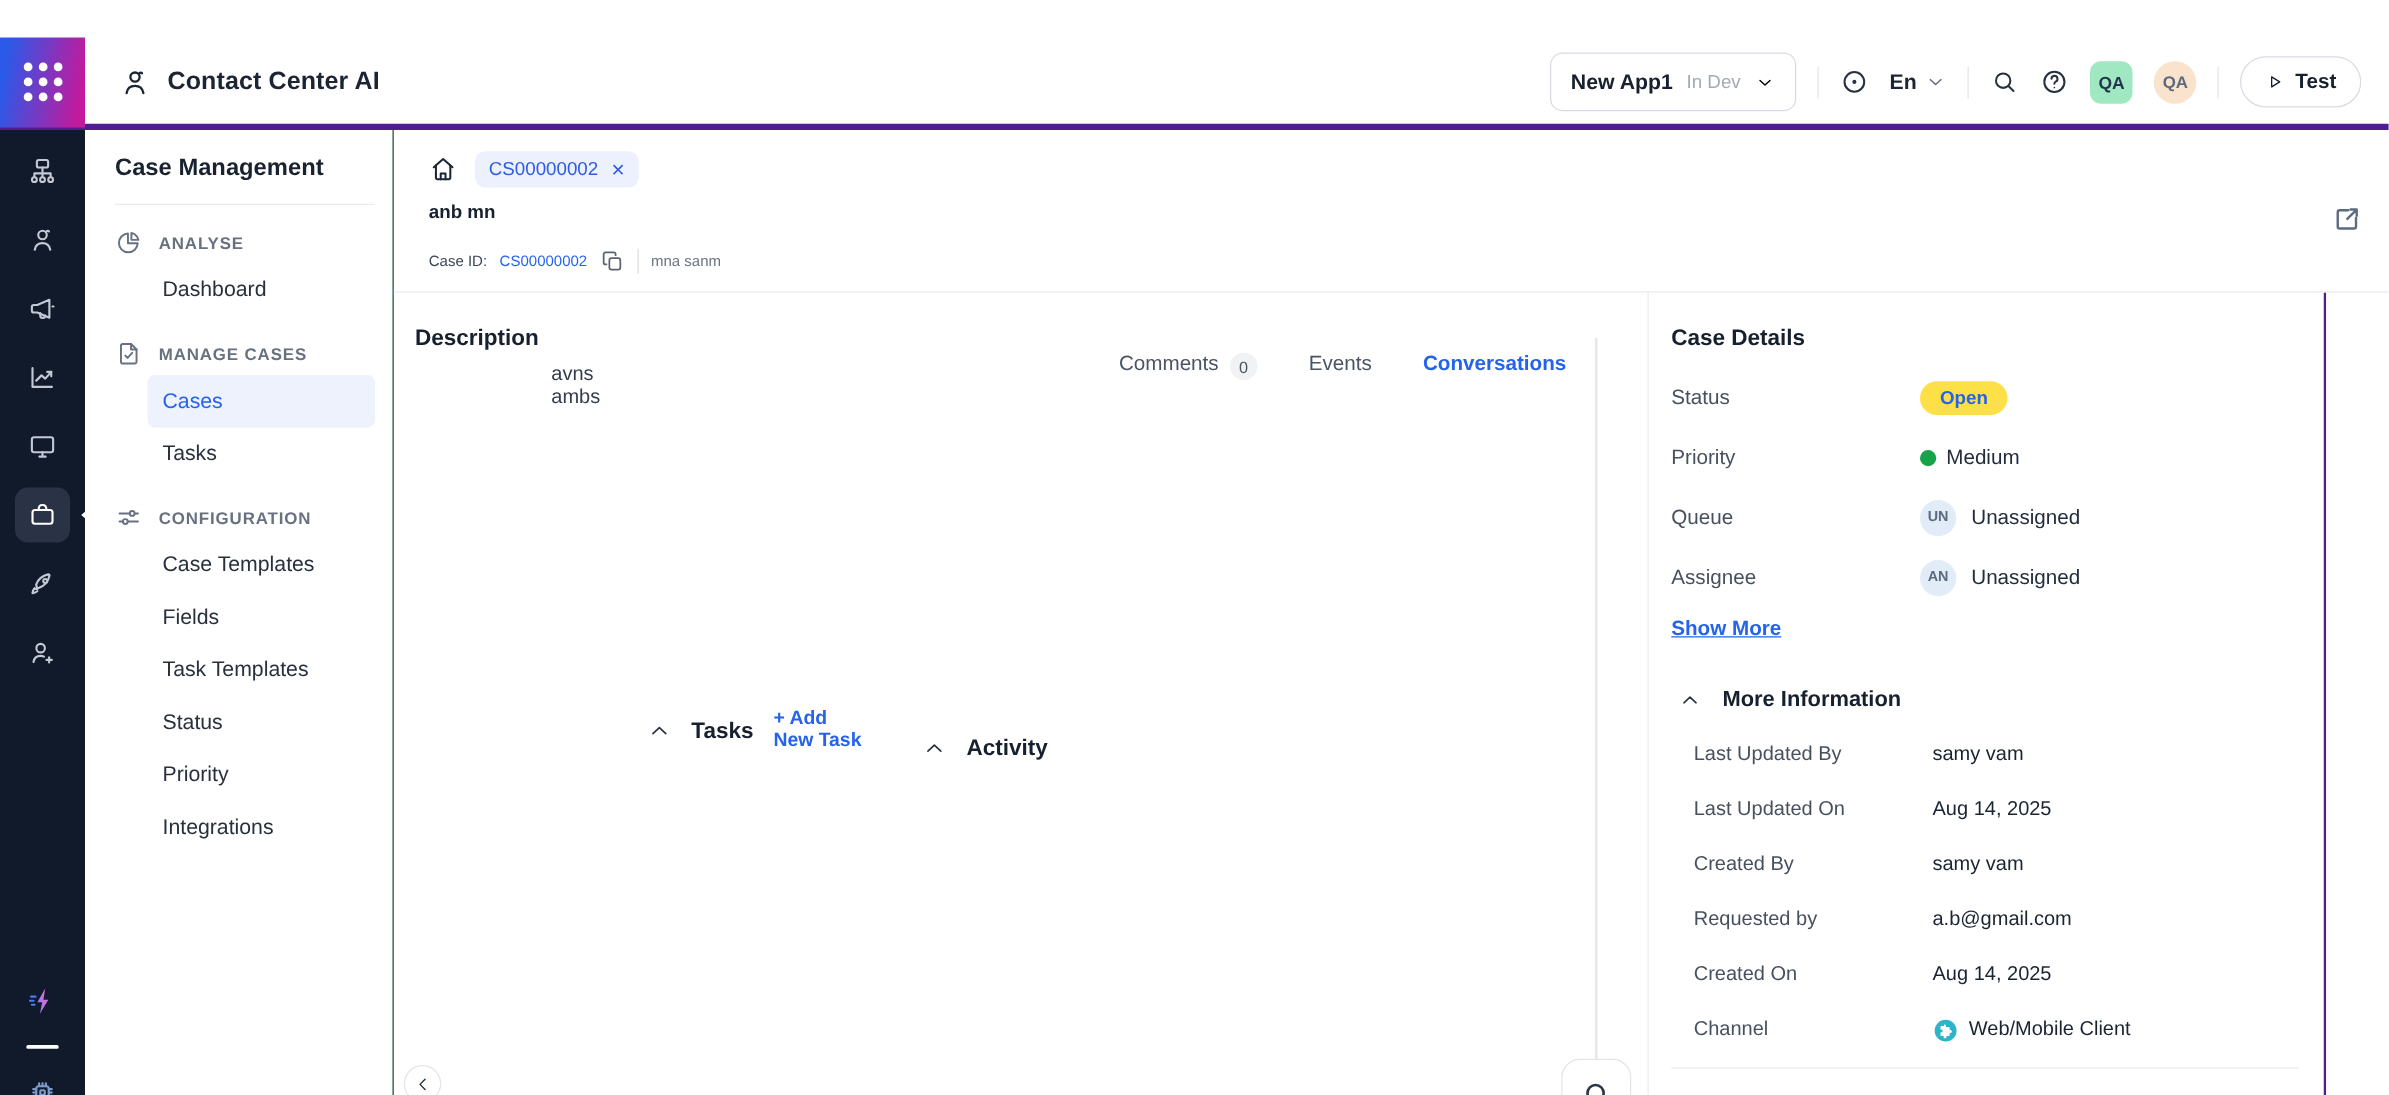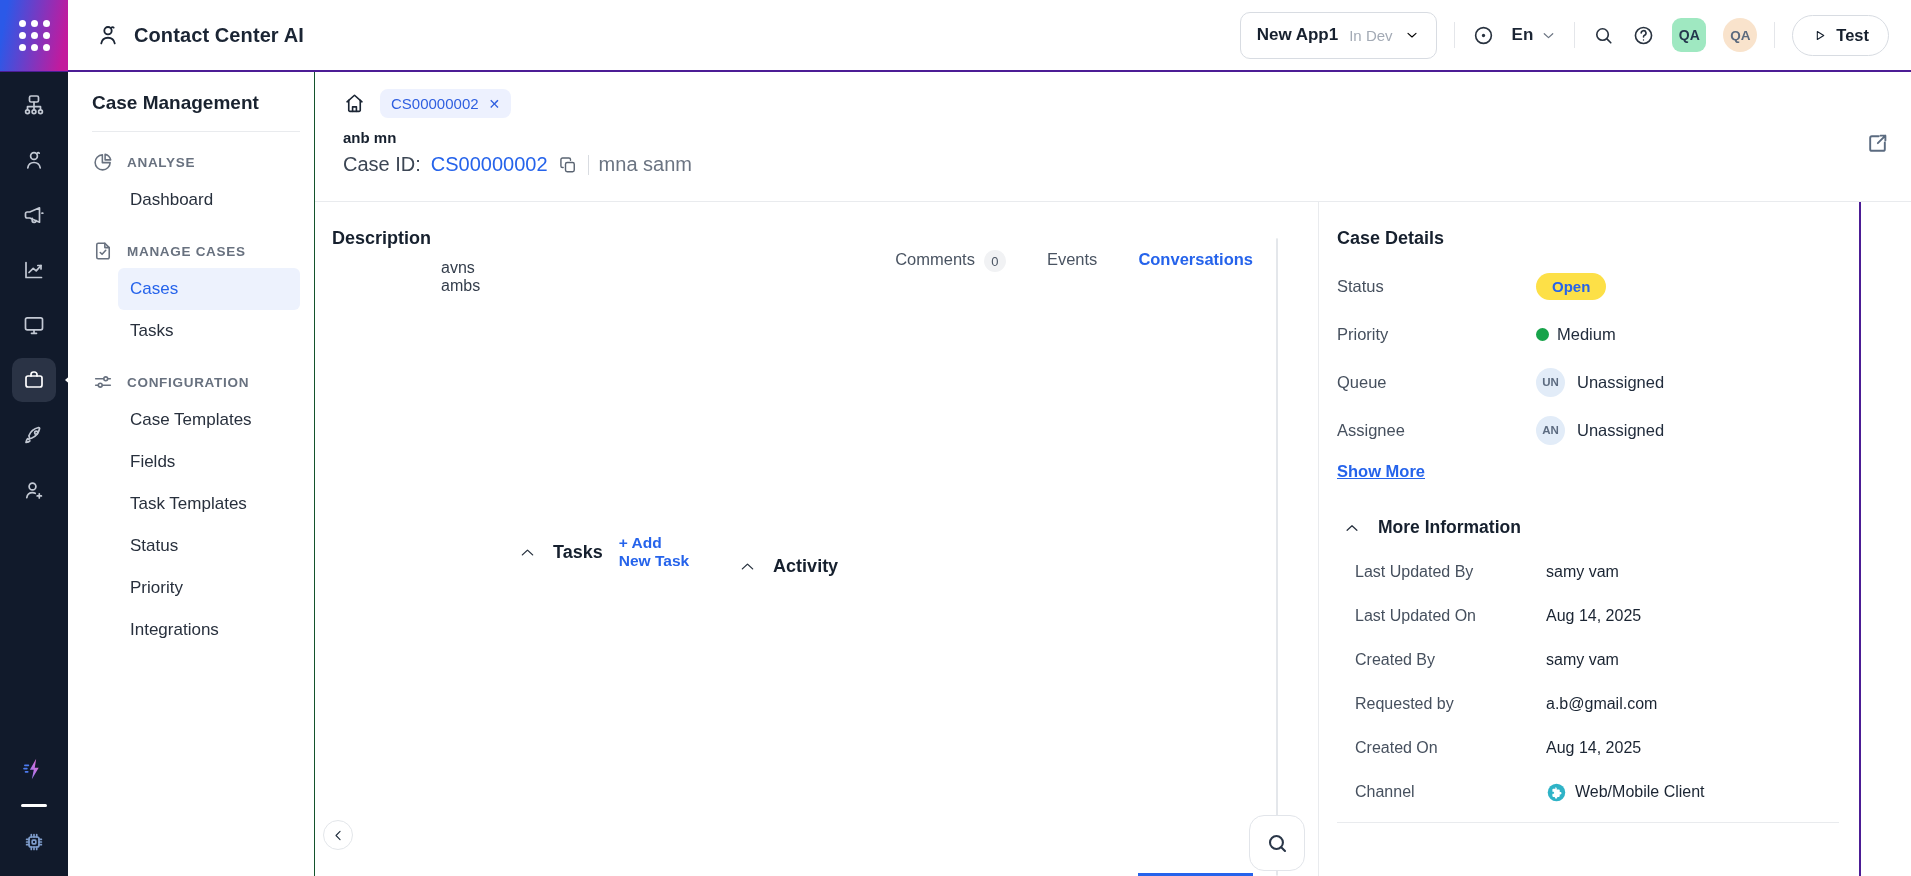--- a/index.html
+++ b/index.html
@@ -4,21 +4,21 @@
 <title>Contact Center AI — Case Management</title>
 <style>
   * { margin:0; padding:0; box-sizing:border-box; }
   html,body{ width:1911px; height:876px; overflow:hidden; background:#fff;
     font-family:"Liberation Sans","DejaVu Sans",sans-serif; color:#1d2838; }
   svg{ display:block; }
   .ic{ stroke:currentColor; fill:none; stroke-width:1.7; stroke-linecap:round; stroke-linejoin:round; }
 
   
   .topbar{ height:72px; display:flex; align-items:center; background:#fff;
-    border-bottom:2px solid #4c1d95; position:relative; z-index:3; }
+    border-bottom:5px solid #4c1d95; position:relative; z-index:3;margin-top:32px; }
   .logo{ width:68px; height:72px; background:linear-gradient(100deg,#2B59E8 10%,#C31A9D 90%);
     display:grid; place-items:center; flex:none; }
   .logo-dots{ display:grid; grid-template-columns:repeat(3,7px); grid-auto-rows:7px; gap:5px; }
   .logo-dots i{ background:#fff; border-radius:50%; }
   .app-title-wrap{ display:flex; align-items:center; gap:13px; margin-left:27px; color:#1b2534; }
   .app-title{ font-size:20px; font-weight:700; letter-spacing:.1px; }
   .topbar-right{ margin-left:auto; display:flex; align-items:center; gap:17px; padding-right:22px; }
   .app-switcher{ display:flex; align-items:center; gap:11px; height:47px; padding:0 16px;
     border:1px solid #D8DCE2; border-radius:10px; background:#fff; cursor:pointer; }
   .app-switcher .name{ font-size:17px; font-weight:700; color:#16202e; }
@@ -69,21 +69,21 @@
 
   
   .content{ flex:1; display:flex; flex-direction:column; min-width:0; }
   .case-header{ height:130px; border-bottom:1px solid #E9EBEE; padding:17px 18px 0 28px; position:relative; }
   .crumb-row{ display:flex; align-items:center; gap:14px; }
   .crumb-home{ color:#1b2534; cursor:pointer; }
   .crumb-chip{ display:flex; align-items:center; gap:10px; background:#EDF1FE; color:#2f5fe0;
     font-size:15px; padding:6px 11px; border-radius:8px; cursor:pointer; }
   .crumb-chip .x{ color:#2f5fe0; cursor:pointer; font-size:14px; line-height:1; }
   .case-title{ font-size:15px; font-weight:700; color:#16202e; margin-top:11px; }
-  .case-sub{ display:flex; align-items:center; gap:10px; margin-top:7px; font-size:20px; }
+  .case-sub{ display:flex; align-items:center; gap:10px; margin-top:21px; font-size:12px; }
   .case-sub .lbl{ color:#3c4654; }
   .case-sub .id{ color:#2563EB; cursor:pointer; }
   .case-sub .copy{ color:#5a6472; cursor:pointer; }
   .case-sub .bar{ width:1px; height:20px; background:#D9DCE1; }
   .case-sub .sub{ color:#6b7482; }
   .open-ext{ position:absolute; right:20px; top:58px; color:#5b6b80; cursor:pointer; }
 
   .content-cols{ display:flex; flex:1; min-height:0; }
   .main-col{ width:1003px; flex:none; padding:26px 20px 0 17px; display:flex; flex-direction:row; }
   .desc-head{ font-size:18px; font-weight:700; color:#16202e; }

